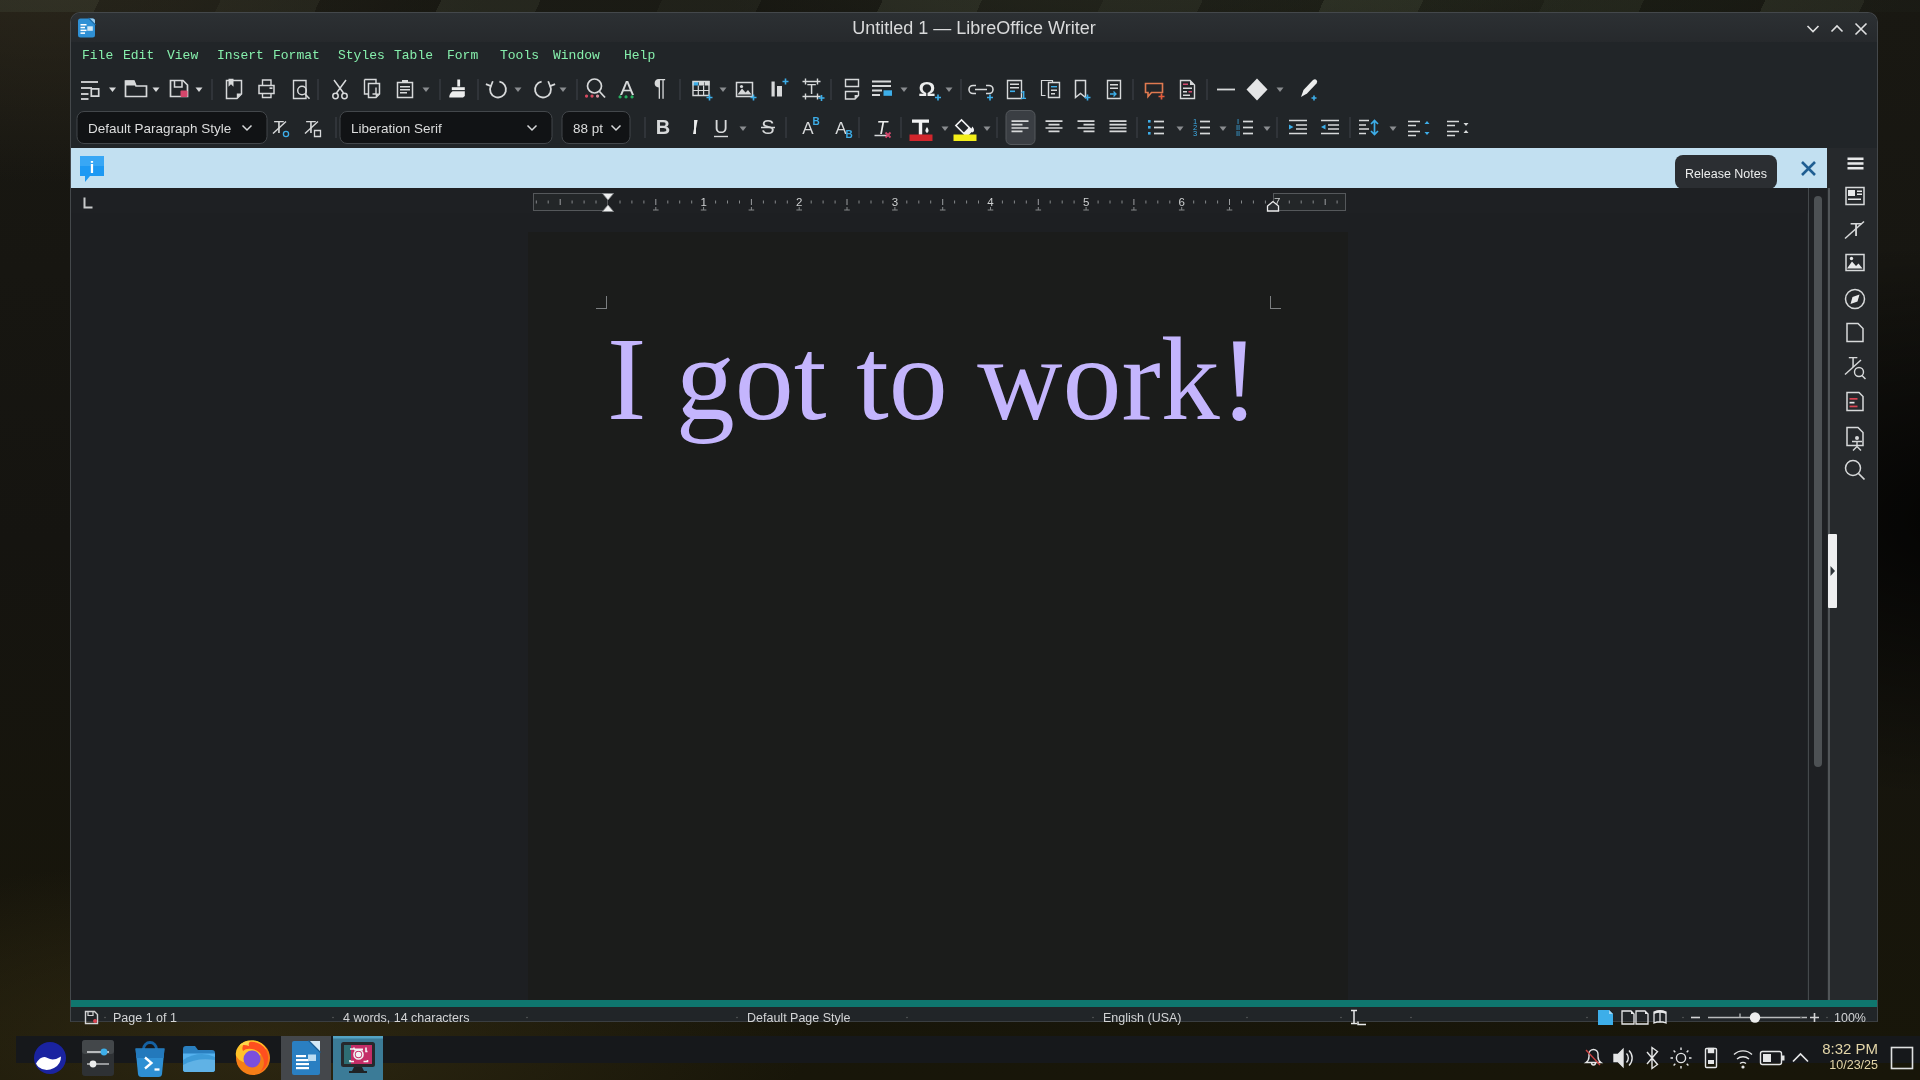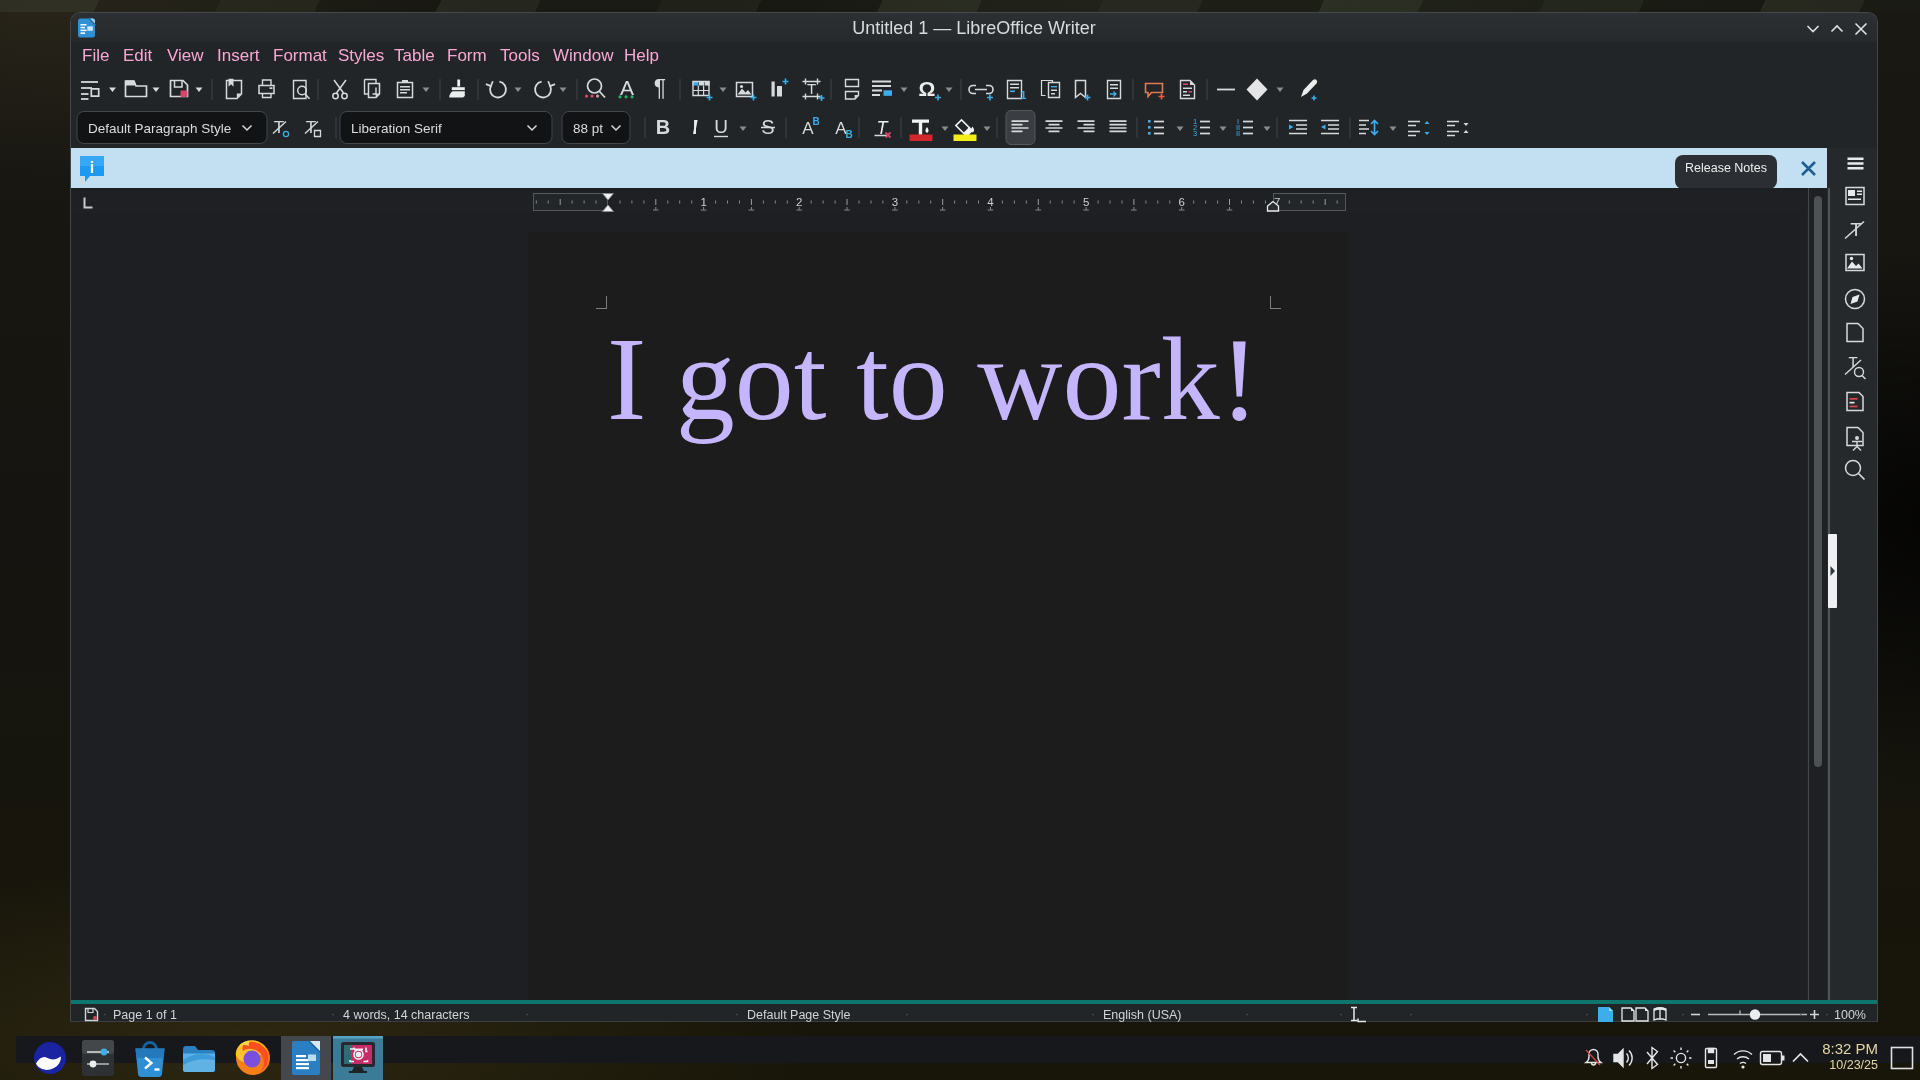--- a/index.html
+++ b/index.html
@@ -21,36 +21,36 @@
 #window {
   position:absolute; left:70px; top:12px; width:1808px; height:1010px;
   background:#212528; border:1px solid #44484b; border-bottom-color:#3a3e41;
   border-radius:10px 10px 0 0;
 }
 #titlebar { position:absolute; left:0; top:0; width:100%; height:30px;
   background:linear-gradient(180deg,#2c3033 0%, #26292c 100%); border-radius:9px 9px 0 0; }
 #titlebar .title { position:absolute; left:0; right:0; top:0; height:30px; line-height:30px;
   text-align:center; color:#d9dadb; font-size:18px; }
 #menubar { position:absolute; left:0; top:29px; width:100%; height:28px; background:#212528; }
-#menubar span { position:absolute; top:0; height:28px; line-height:27px; color:#f9a8d4; font-size:17px; }
+#menubar span { position:absolute; top:0; height:28px; line-height:27px; color:#86efac; font-size:13px;font-family:Liberation Mono, monospace; }
 .tb { position:absolute; left:0; width:100%; }
 #infobar { position:absolute; left:0; top:135px; width:1756px; height:40px; background:#c2e0f1; }
 #infobar .msg { position:absolute; left:41px; top:0; height:40px; line-height:40px; color:#174e7f; font-size:13.5px; }
-#relnotes { position:absolute; right:50px; top:7px; height:34px; padding:0 10px; background:#2b2e32;
+#relnotes { position:absolute; right:50px; top:7px; height:34px; padding:6px 10px; background:#2b2e32;
   color:#eceded; font-size:12.5px; line-height:26px; border-radius:8px; }
 #ruler { position:absolute; left:0; top:175px; width:1756px; height:25px; background:#1e2023; }
 #docarea { position:absolute; left:0; top:200px; width:1736px; height:787px; background:#1d1f22; overflow:hidden; }
 #page { position:absolute; left:457px; top:19px; width:820px; height:780px; background:#1b1c1b; }
 #doctext { position:absolute; left:536px; top:99px; font-family:"Liberation Serif",serif;
   font-size:118px; color:#c4b5fd; white-space:nowrap; letter-spacing:0px; }
 #vscroll { position:absolute; left:1737px; top:175px; width:20px; height:812px; background:#1e2023; border-left:1px solid #45494c; }
 #vthumb { position:absolute; left:5px; top:8px; width:8px; height:571px; background:#4d5154; border-radius:4px; }
 #sidebar { position:absolute; left:1756px; top:135px; width:50px; height:852px; background:#26292c; }
 #statusbar { position:absolute; left:0; top:987px; width:1806px; height:21px; background:#212528;
-  border-top:4px solid #0f766e; }
+  border-top:7px solid #0f766e; }
 #taskbar { position:absolute; left:16px; top:1036px; width:1920px; height:27px; background:#16181b; }
 text { font-family:"Liberation Sans",sans-serif; }
 </style>
 </head>
 <body>
 <div id="desktop"></div>
 <div id="topstripe"></div>
 <div id="window">
   <div id="titlebar">
     <div class="title">Untitled 1 — LibreOffice Writer</div>

